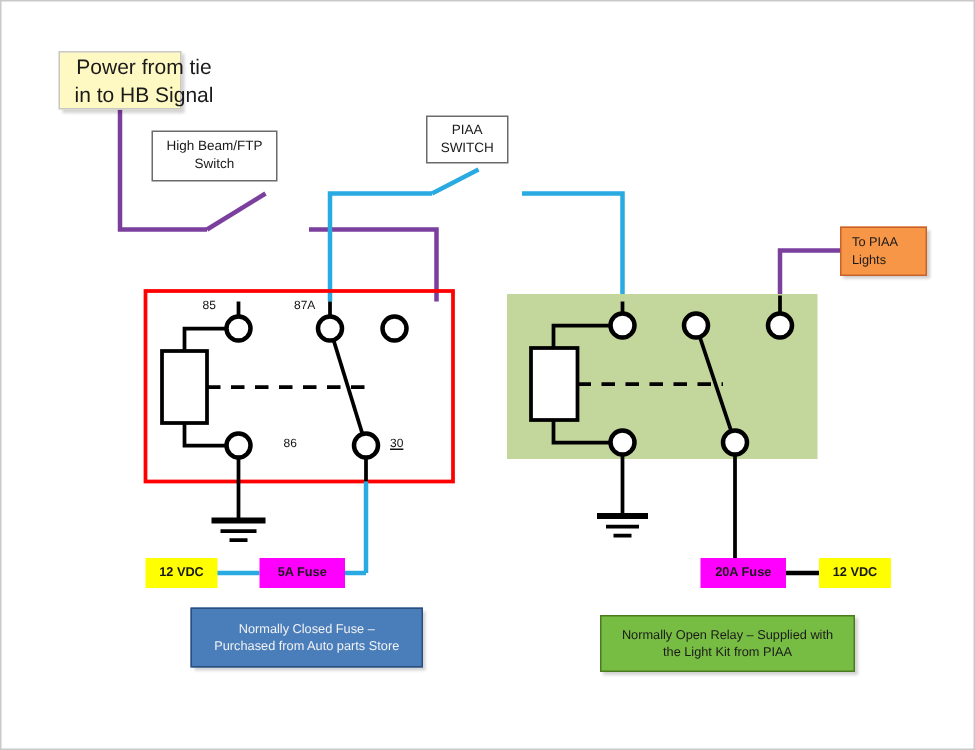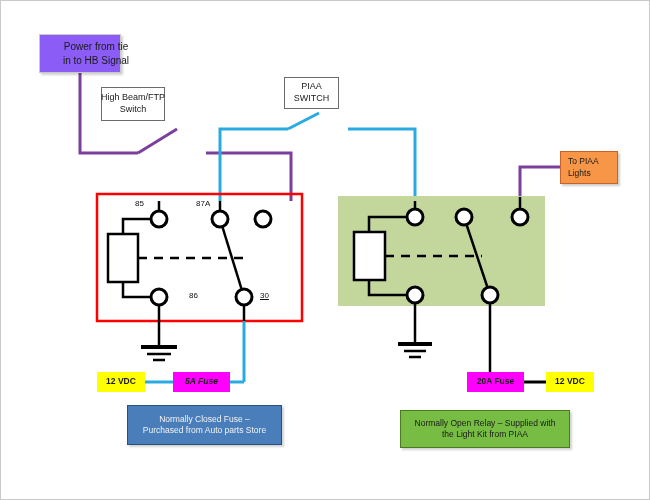--- a/index.html
+++ b/index.html
@@ -38,24 +38,24 @@
     line-height: 1.32;
     color: #1a1a1a;
     z-index: 5;
   }
   .lbl-box .ln {
     display: block;
     white-space: nowrap;
   }
   
   .box-source {
-    background: #8b5cf6;
+    background: #fef9c3;
     border: 1px solid #c8c8c8;
     box-shadow: 2px 2px 2px rgba(0,0,0,0.18);
-    font-size: 10px;
+    font-size: 14px;
     padding-left: 32px;
   }
   
   .box-switch {
     background: #ffffff;
     border: 1px solid #6b6b6b;
     font-size: 9px;
   }
   
   .box-orange {
@@ -207,40 +207,40 @@
       <path d="M 523 381 L 545 381" fill="none" stroke="#000000" stroke-width="3"></path>
     </g>
 
   </svg>
 
   <div class="lbl-box box-source" style="left:38px; top:33px; width:82px; height:39px;">
     <span class="ln">Power from tie</span>
     <span class="ln">in to HB Signal</span>
   </div>
 
-  <div class="lbl-box box-switch" style="left:100px; top:86px; width:64px; height:34px;">
+  <div class="lbl-box box-switch" style="left:100px; top:86px; width:84px; height:34px;">
     <span class="ln">High Beam/FTP</span>
     <span class="ln">Switch</span>
   </div>
 
   <div class="lbl-box box-switch" style="left:283px; top:76px; width:55px; height:32px;">
     <span class="ln">PIAA</span>
     <span class="ln">SWITCH</span>
   </div>
 
   <div class="lbl-box box-orange" style="left:559px; top:150px; width:58px; height:33px;">
     <span class="ln">To PIAA</span>
     <span class="ln">Lights</span>
   </div>
 
   <div class="lbl-box box-yellow" style="left:96px; top:371px; width:48px; height:20px;">
     <span class="ln">12 VDC</span>
   </div>
 
-  <div class="lbl-box box-magenta" style="left:172px; top:371px; width:57px; height:20px;font-style:italic;">
+  <div class="lbl-box box-magenta" style="left:172px; top:371px; width:57px; height:20px;">
     <span class="ln">5A Fuse</span>
   </div>
 
   <div class="lbl-box box-magenta" style="left:466px; top:371px; width:57px; height:20px;">
     <span class="ln">20A Fuse</span>
   </div>
 
   <div class="lbl-box box-yellow" style="left:545px; top:371px; width:48px; height:20px;">
     <span class="ln">12 VDC</span>
   </div>

